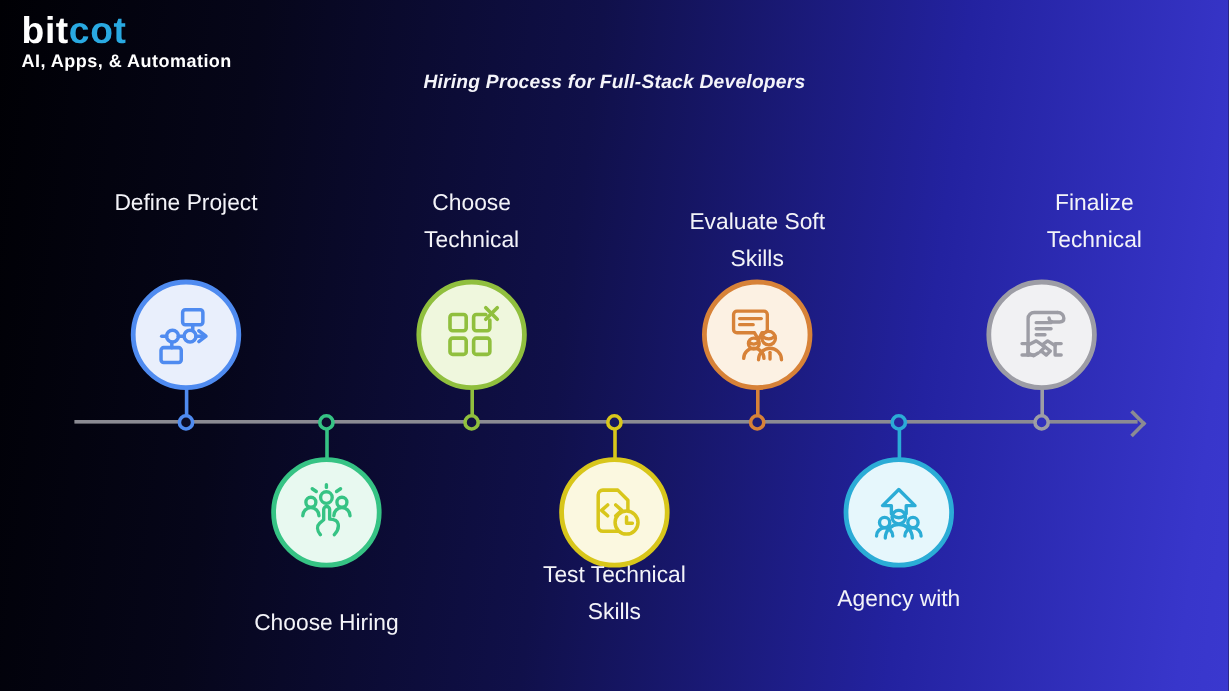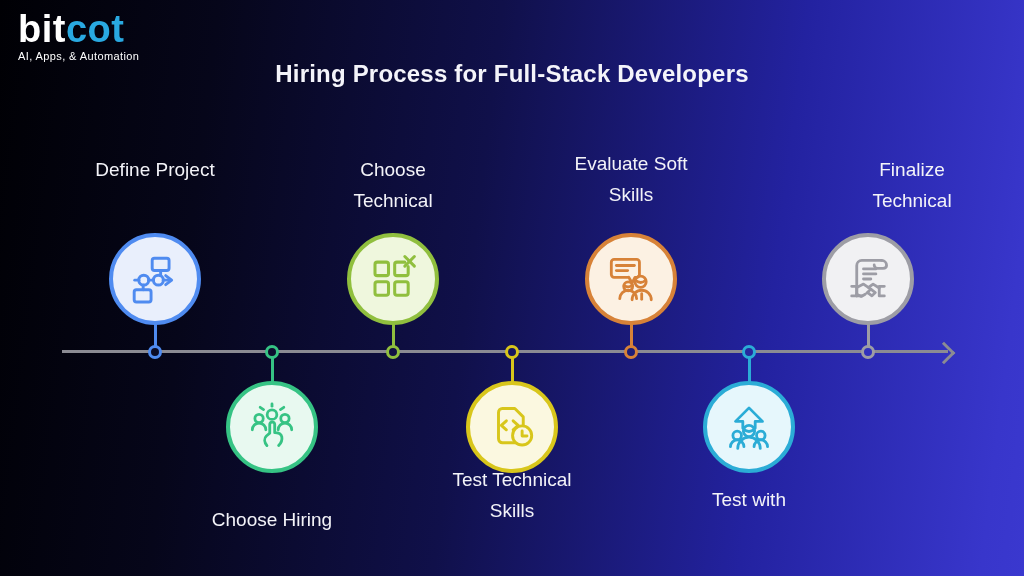--- a/index.html
+++ b/index.html
@@ -2,26 +2,26 @@
 <html><head>
 <meta charset="utf-8">
 <style>
   html,body{margin:0;padding:0;background:#111;}
   .stage{
     position:relative;width:1024px;height:576px;overflow:hidden;
     background:linear-gradient(97deg,#000004 0%,#06061a 20%,#10104a 46%,#2322a0 74%,#3836cb 96%,#3a38cf 100%);
     font-family:"Liberation Sans",sans-serif;
   }
   .logo{position:absolute;left:18px;top:10px;line-height:1;}
-  .logo-text{font-size:38px;font-weight:700;letter-spacing:.5px;color:#ffffff;}
+  .logo-text{font-size:31px;font-weight:700;letter-spacing:.5px;color:#ffffff;}
   .logo-blue{color:#29a9e1;}
-  .logo-tagline{font-size:11px;font-weight:400;color:#ffffff;letter-spacing:.4px;margin-top:3px;}
+  .logo-tagline{font-size:15px;font-weight:700;color:#ffffff;letter-spacing:.4px;margin-top:3px;}
   .title{
     position:absolute;left:0;top:60px;width:100%;margin:0;text-align:center;
-    font-size:24px;font-weight:700;color:#f4f4fa;letter-spacing:.2px;
+    font-size:16px;font-weight:700;color:#f4f4fa;letter-spacing:.2px;font-style:italic;
   }
   .tl-line{position:absolute;height:3px;background:#8b8b93;z-index:1;}
   .tl-arrow{
     position:absolute;width:13px;height:13px;z-index:1;
     border-top:3px solid #8b8b93;border-right:3px solid #8b8b93;
     transform:rotate(45deg);
   }
   .step-stem{position:absolute;width:3px;z-index:2;}
   .step-node{
     position:absolute;width:8px;height:8px;border-radius:50%;
@@ -139,42 +139,42 @@
             <circle cx="32.5" cy="26.5" r="5"></circle>
             <path d="M28 25.3 c3 2.2 6.5 2.2 9 -0.3"></path>
             <circle cx="21.5" cy="30.5" r="4"></circle>
             <path d="M18 29.6 c2.2 1.7 5 1.7 7 -0.4"></path>
             <path d="M14 41.5 a7.5 7.5 0 0 1 15 0"></path>
             <path d="M25 42.5 a8.5 8.5 0 0 1 17 0"></path>
             <path d="M33.5 37 v5"></path>
           </svg>
         </span>
       </div>
-      <div class="step-label" style="left: 501px; top: 148px;">
+      <div class="step-label" style="left: 501px; top: 170px;">
         <div>Evaluate Soft</div>
         <div>Skills</div>
       </div>
       <div class="step-stem" style="left: 747.5px; background: rgb(43, 172, 214); top: 355px; height: 30px;"></div>
       <div class="step-node" style="left: 742px; top: 344.5px; border-color: rgb(43, 172, 214); background: rgb(39, 39, 158);"></div>
       <div class="step-circle" style="left: 703px; top: 381px; border-color: rgb(43, 172, 214); background: rgb(230, 247, 252); color: rgb(43, 172, 214); --tint: #e6f7fc;">
         <span>
           <svg viewBox="0 0 48 48" fill="none" stroke="currentColor" stroke-width="2.5" stroke-linecap="round" stroke-linejoin="round">
             <path d="M29.5 25 L29.5 19 H36 L24 7 L12 19 H18.5 L18.5 25"></path>
             <circle cx="24" cy="27.5" r="5"></circle>
             <path d="M19.5 26.4 c3 2.1 6 2.1 9 0"></path>
             <circle cx="13.5" cy="31.5" r="3.8"></circle>
             <circle cx="34.5" cy="31.5" r="3.8"></circle>
             <path d="M7.5 41.5 a6 6 0 0 1 12 0"></path>
             <path d="M28.5 41.5 a6 6 0 0 1 12 0"></path>
             <path d="M14 43 a10 10 0 0 1 20 0"></path>
           </svg>
         </span>
       </div>
       <div class="step-label" style="left: 619px; top: 484px;">
-        <div>Test with</div>
+        <div>Agency with</div>
       </div>
       <div class="step-stem" style="left: 866.5px; background: rgb(157, 157, 165); top: 318px; height: 30px;"></div>
       <div class="step-node" style="left: 861px; top: 344.5px; border-color: rgb(157, 157, 165); background: rgb(49, 49, 189);"></div>
       <div class="step-circle" style="left: 822px; top: 233px; border-color: rgb(157, 157, 165); background: rgb(241, 241, 243); color: rgb(157, 157, 165); --tint: #f1f1f3;">
         <span>
           <svg viewBox="0 0 48 48" fill="none" stroke="currentColor" stroke-width="2.5" stroke-linecap="round" stroke-linejoin="round">
             <path d="M14 39 V12 a4.5 4.5 0 0 1 4.5 -4.5 H36"></path>
             <path d="M36 7.5 c2.6 0 4.5 2 4.5 4.3 c0 1.8 -1.4 2.7 -3.1 2.7 h-4.9 c-1.7 0 -3 -1.3 -3 -3"></path>
             <path d="M14 39 h4.5"></path>
             <path d="M20 15 h11"></path>

